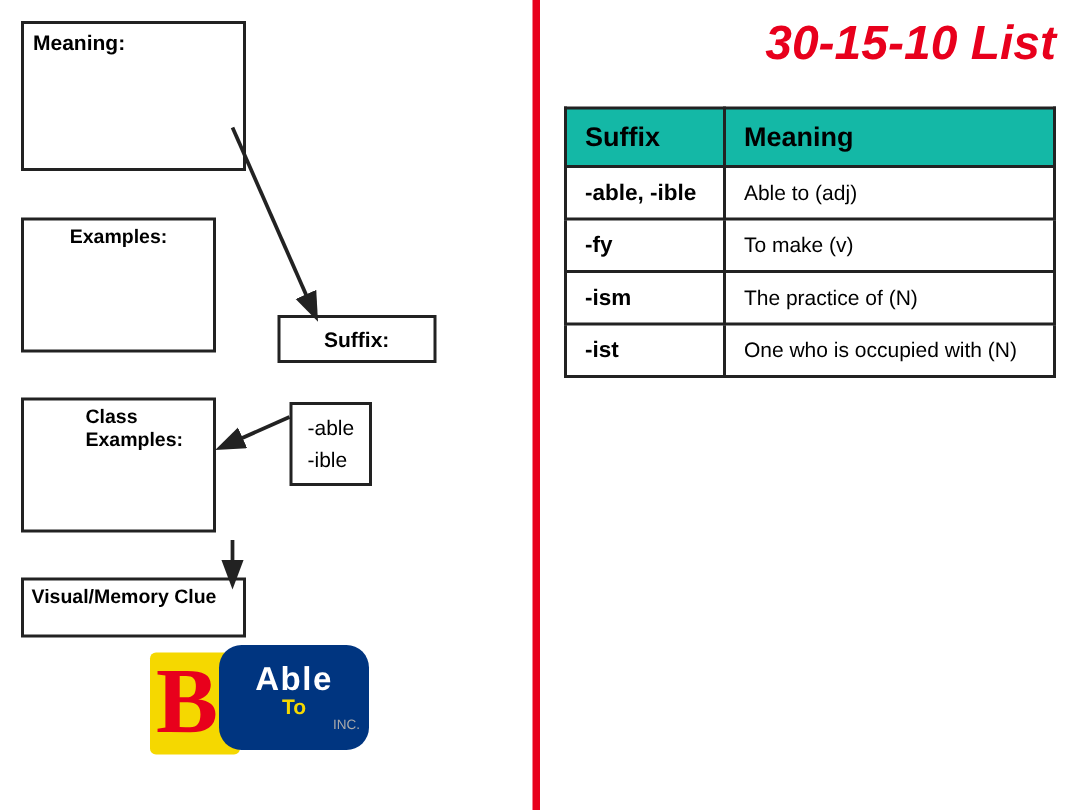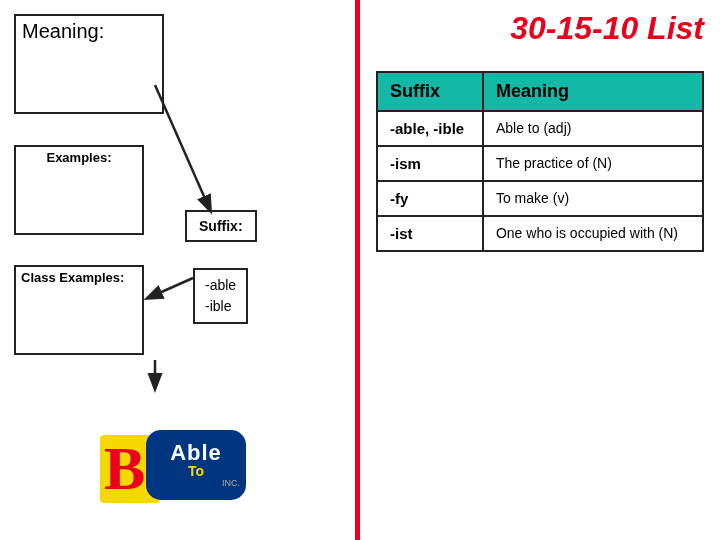--- a/index.html
+++ b/index.html
@@ -56,22 +56,22 @@
     .meaning-box {
       position: absolute;
       top: 14px;
       left: 14px;
       width: 150px;
       height: 100px;
       border: 2px solid #222;
       background: #fff;
     }
     .meaning-label {
-      font-size: 20px;
-      font-weight: normal;
+      font-size: 14px;
+      font-weight: bold;
       padding: 4px 6px;
     }
 
     
     .examples-box {
       position: absolute;
       top: 145px;
       left: 14px;
       width: 130px;
       height: 90px;
@@ -97,20 +97,21 @@
       left: 14px;
       width: 130px;
       height: 90px;
       border: 2px solid #222;
       background: #fff;
     }
     .class-examples-label {
       font-size: 13px;
       font-weight: bold;
       padding: 3px 5px;
+      margin-left: 36px;
     }
 
     
     .visual-box {
       position: absolute;
       top: 385px;
       left: 14px;
       width: 150px;
       height: 40px;
       border: 2px solid #222;
@@ -122,21 +123,21 @@
       padding: 3px 5px;
     }
 
     
     .suffix-bubble {
       position: absolute;
       top: 210px;
       left: 185px;
       background: #fff;
       border: 2px solid #222;
-      padding: 6px 12px;
+      padding: 6px 29px;
       font-size: 14px;
       font-weight: bold;
     }
 
     
     .suffix-values {
       position: absolute;
       top: 248px;
       left: 193px;
       background: #fff;
@@ -269,20 +270,23 @@
   </div>
 
   <div class="examples-box">
     <div class="examples-label">Examples:</div>
   </div>
 
   <div class="class-examples-box">
     <div class="class-examples-label">Class Examples:</div>
   </div>
 
+  <div class="visual-box">
+    <div class="visual-label">Visual/Memory Clue</div>
+  </div>
 
   <div class="suffix-bubble">
     <span>Suffix:</span>
   </div>
 
   <div class="suffix-values">
     <div>-able</div>
     <div>-ible</div>
   </div>
 
@@ -327,26 +331,26 @@
         <th>Suffix</th>
         <th>Meaning</th>
       </tr>
     </thead>
     <tbody id="table-body">
     <tr>
           <td>-able, -ible</td>
           <td>Able to (adj)</td>
         </tr>
         <tr>
+          <td>-fy</td>
+          <td>To make (v)</td>
+        </tr>
+        <tr>
           <td>-ism</td>
           <td>The practice of (N)</td>
-        </tr>
-        <tr>
-          <td>-fy</td>
-          <td>To make (v)</td>
         </tr>
         <tr>
           <td>-ist</td>
           <td>One who is occupied with (N)</td>
         </tr>
       </tbody>
   </table>
 </div>
 
 </body></html>

